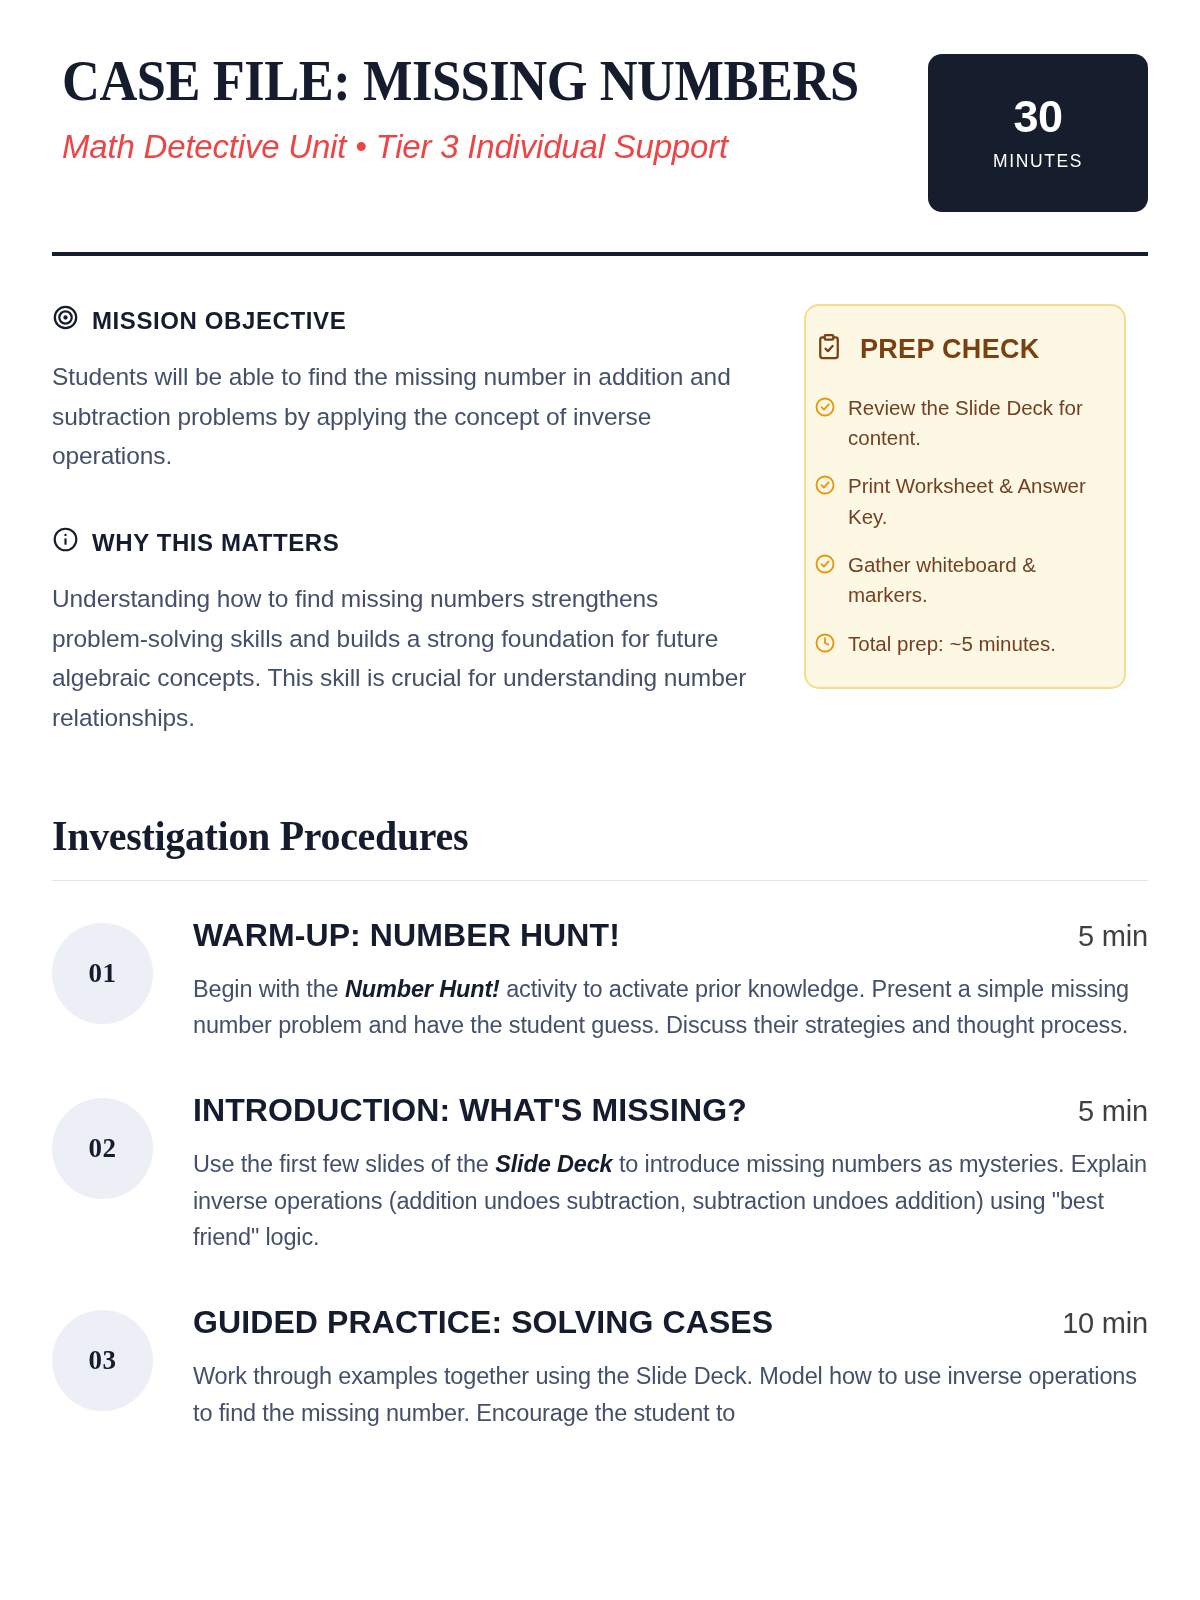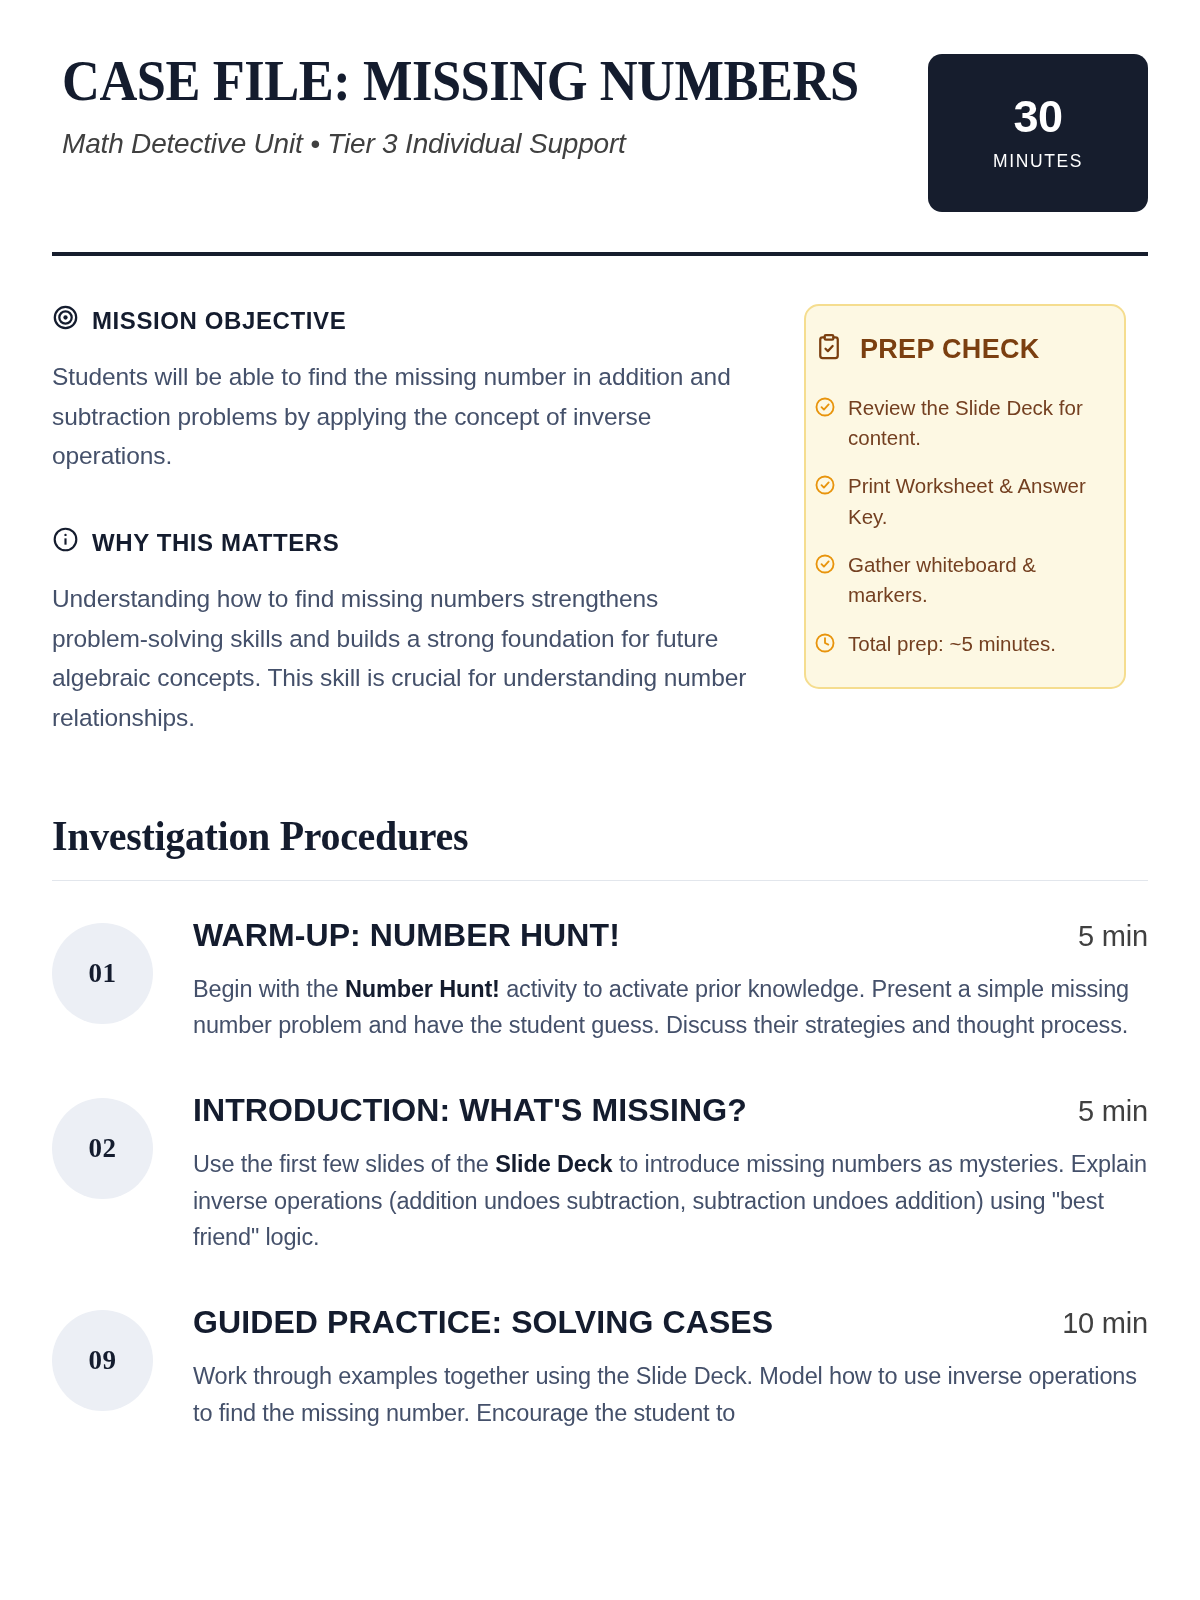--- a/index.html
+++ b/index.html
@@ -36,23 +36,23 @@
     line-height: 1.02;
     letter-spacing: -0.5px;
     color: #141c2e;
     transform: scaleX(0.92);
     transform-origin: left center;
     white-space: nowrap;
   }
 
   .doc-subtitle {
     margin-top: 18px;
-    font-size: 28px;
+    font-size: 33px;
     font-style: italic;
-    color: #404040;
+    color: #ef4444;
     letter-spacing: -0.2px;
     white-space: nowrap;
   }
 
   .time-badge {
     width: 220px;
     height: 158px;
     background: #161d2d;
     border-radius: 14px;
     display: flex;
@@ -228,21 +228,21 @@
   }
 
   .step-desc {
     margin-top: 17px;
     font-size: 23.5px;
     line-height: 1.56;
     color: #44506a;
     letter-spacing: -0.15px;
   }
 
-  .step-desc b { color: #141c2e; font-weight: bold; }
+  .step-desc b { color: #141c2e; font-weight: bold; font-style: italic; }
 </style>
 </head>
 <body>
 
 <div class="page">
 
   <div class="header">
     <div class="header-left">
       <div class="doc-title">CASE FILE: MISSING NUMBERS</div>
       <div class="doc-subtitle">Math Detective Unit • Tier 3 Individual Support</div>
@@ -372,21 +372,21 @@
         <div class="step-head">
           <span class="step-title">INTRODUCTION: WHAT'S MISSING?</span>
           <span class="step-duration">5 min</span>
         </div>
         <div class="step-desc"><span>Use the first few slides of the </span><b>Slide Deck</b><span> to introduce missing numbers as mysteries. Explain inverse operations (addition undoes subtraction, subtraction undoes addition) using "best friend" logic.</span></div>
       </div>
     </div>
 
     <div class="step">
       <div class="step-circle">
-        <span class="step-number">09</span>
+        <span class="step-number">03</span>
       </div>
       <div class="step-body">
         <div class="step-head">
           <span class="step-title">GUIDED PRACTICE: SOLVING CASES</span>
           <span class="step-duration">10 min</span>
         </div>
         <div class="step-desc"><span>Work through examples together using the Slide Deck. Model how to use inverse operations to find the missing number. Encourage the student to</span></div>
       </div>
     </div>
 

